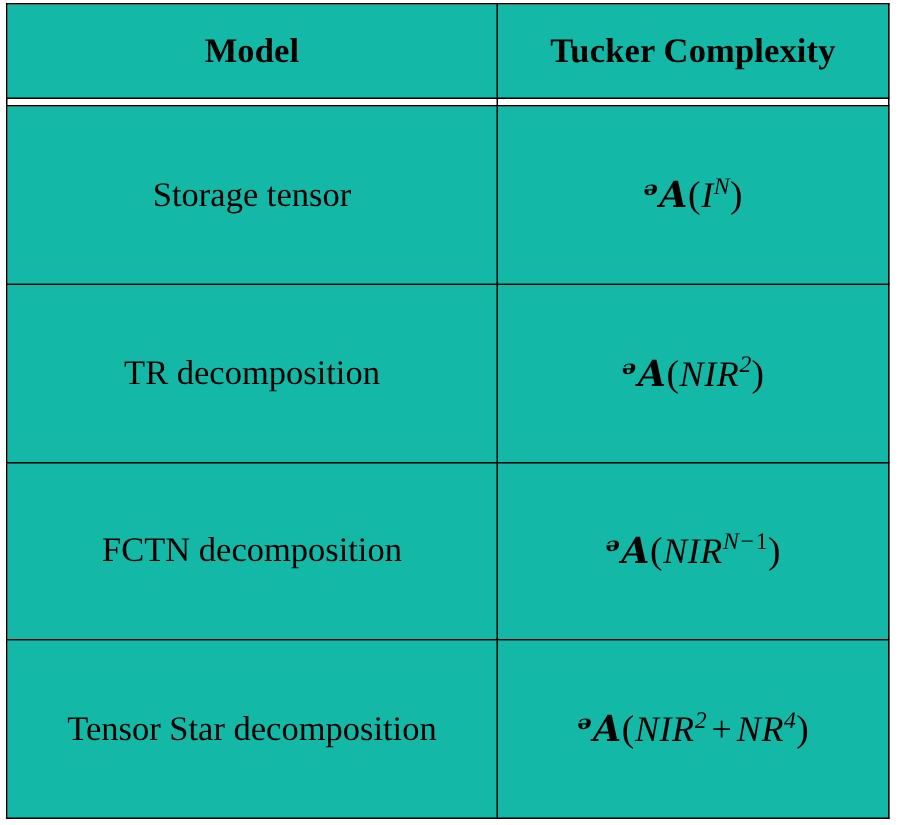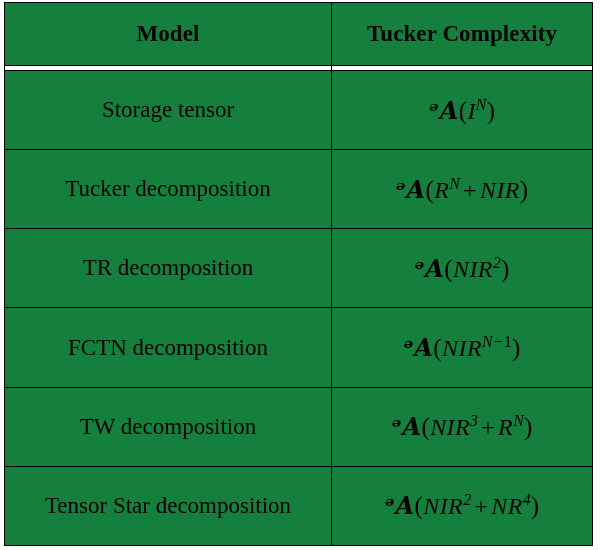--- a/index.html
+++ b/index.html
@@ -38,21 +38,21 @@
   .complexity-table th,
   .complexity-table td {
     border-left: 1.5px solid #000;
     border-right: 1.5px solid #000;
     border-top: 1.2px solid #000;
     border-bottom: 1.2px solid #000;
     text-align: center;
     vertical-align: middle;
     padding: 0 22px;
     height: 60px;
-    background: #15803d;
+    background: #14b8a6;
   }
 
   .complexity-table thead th {
     font-weight: bold;
     font-size: 23px;
     letter-spacing: 0.1px;
     height: 62px;
     border-bottom: 1.2px solid #000;
   }
 
@@ -137,48 +137,36 @@
     <tbody>
 
       <tr>
         <td class="model-cell">Storage tensor</td>
         <td class="formula-cell">
           <span class="math"><span class="cal">ᵊA</span><span class="paren">(</span><span>I</span><sup>N</sup><span class="paren">)</span></span>
         </td>
       </tr>
 
 
-      <tr>
-        <td class="model-cell">Tucker decomposition</td>
-        <td class="formula-cell">
-          <span class="math"><span class="cal">ᵊA</span><span class="paren">(</span><span>R</span><sup>N</sup><span class="op">+</span><span>NIR</span><span class="paren">)</span></span>
-        </td>
-      </tr>
 
 
       <tr>
         <td class="model-cell">TR decomposition</td>
         <td class="formula-cell">
           <span class="math"><span class="cal">ᵊA</span><span class="paren">(</span><span>NIR</span><sup class="num">2</sup><span class="paren">)</span></span>
         </td>
       </tr>
 
       <tr>
         <td class="model-cell">FCTN decomposition</td>
         <td class="formula-cell">
           <span class="math"><span class="cal">ᵊA</span><span class="paren">(</span><span>NIR</span><sup><span>N</span><span class="op-sup">−</span><span class="num">1</span></sup><span class="paren">)</span></span>
         </td>
       </tr>
 
-      <tr>
-        <td class="model-cell">TW decomposition</td>
-        <td class="formula-cell">
-          <span class="math"><span class="cal">ᵊA</span><span class="paren">(</span><span>NIR</span><sup class="num">3</sup><span class="op">+</span><span>R</span><sup>N</sup><span class="paren">)</span></span>
-        </td>
-      </tr>
 
       <tr>
         <td class="model-cell">Tensor Star decomposition</td>
         <td class="formula-cell">
           <span class="math"><span class="cal">ᵊA</span><span class="paren">(</span><span>NIR</span><sup class="num">2</sup><span class="op">+</span><span>NR</span><sup class="num">4</sup><span class="paren">)</span></span>
         </td>
       </tr>
 
     </tbody>
   </table>

